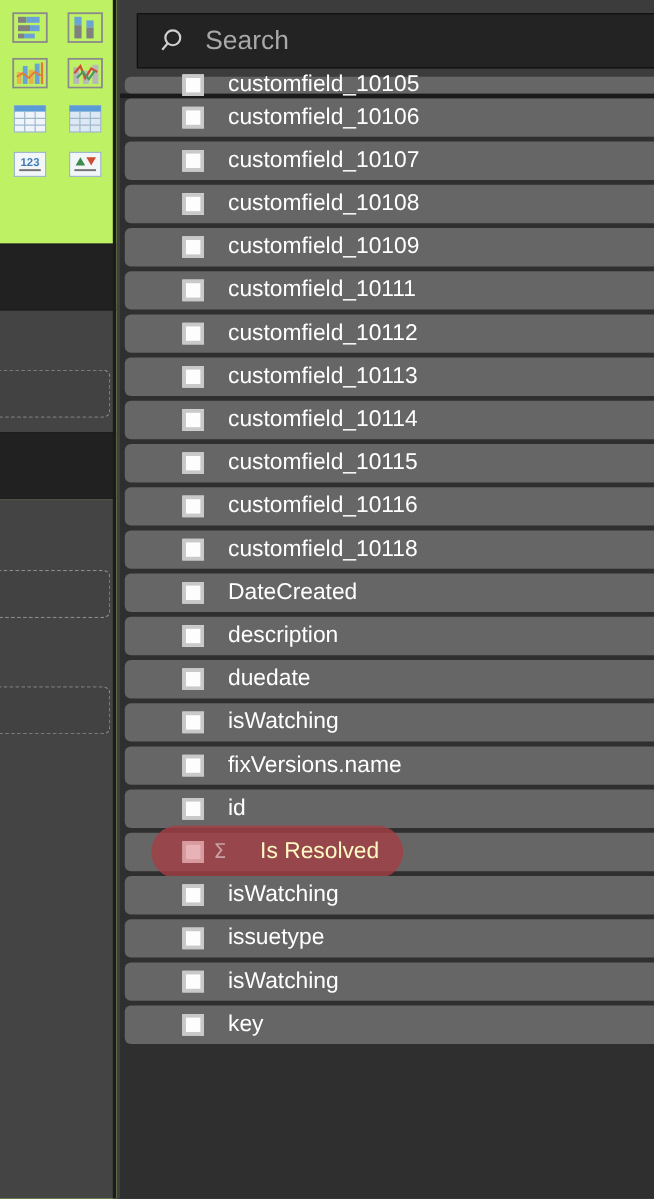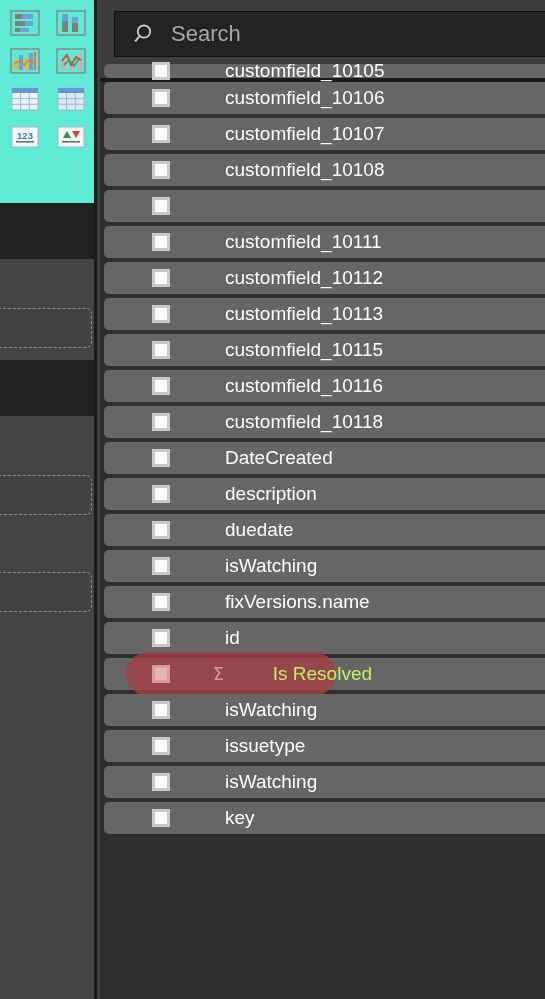--- a/index.html
+++ b/index.html
@@ -8,21 +8,21 @@
     background: #3f3f3f;
     font-family: "Liberation Sans", sans-serif;
     overflow: hidden;
   }
   #root { position: relative; width: 545px; height: 999px; }
 
   
   #left-pane {
     position: absolute; left: 0; top: 0;
     width: 97px; height: 999px;
-    background: #5eead4;
+    background: #bef264;
     overflow: hidden;
   }
   #left-pane::after {
     content: ""; position: absolute; right: 0; top: 0;
     width: 3px; height: 100%; background: #1b1b1b;
   }
 
   .viz-grid {
     position: absolute; left: 0; top: 0;
     width: 97px; height: 170px;
@@ -95,21 +95,21 @@
     width: 445px; height: 917px;
     background: #2f2f2f;
     padding-top: 0;
   }
   .field-row {
     position: relative;
     height: 32px;
     margin: 0 0 4px 4px;
     background: #666666;
     border-radius: 5px 0 0 5px;
-    display: flex; align-items: center; gap: 35px;
+    display: flex; align-items: center;
   }
   .field-row.clipped {
     height: 14px;
     margin-top: -18px;
     margin-bottom: 4px;
   }
   .chk {
     flex: 0 0 auto;
     width: 18px; height: 18px;
     margin-left: 48px;
@@ -121,21 +121,21 @@
     margin-left: 8px;
     font-size: 17px; color: #c9a0a4;
     font-family: "DejaVu Sans", sans-serif;
     line-height: 1;
   }
   .field-label {
     margin-left: 20px;
     font-size: 19px; color: #ffffff;
     white-space: nowrap;
   }
-  .field-row.measure .field-label { margin-left: 14px; color: #bef264; }
+  .field-row.measure .field-label { margin-left: 28px; color: #fef9c3; }
 
   
   .highlight-pill {
     position: absolute;
     left: 22px; top: -6px;
     width: 210px; height: 44px;
     background: rgba(164, 62, 70, 0.80);
     border-radius: 22px;
     pointer-events: none;
   }
@@ -290,32 +290,37 @@
         <div class="field-row">
           <div class="chk"></div>
           <div class="field-label">customfield_10107</div>
         </div>
         <div class="field-row">
           <div class="chk"></div>
           <div class="field-label">customfield_10108</div>
         </div>
         <div class="field-row">
           <div class="chk"></div>
+          <div class="field-label">customfield_10109</div>
         </div>
         <div class="field-row">
           <div class="chk"></div>
           <div class="field-label">customfield_10111</div>
         </div>
         <div class="field-row">
           <div class="chk"></div>
           <div class="field-label">customfield_10112</div>
         </div>
         <div class="field-row">
           <div class="chk"></div>
           <div class="field-label">customfield_10113</div>
+        </div>
+        <div class="field-row">
+          <div class="chk"></div>
+          <div class="field-label">customfield_10114</div>
         </div>
         <div class="field-row">
           <div class="chk"></div>
           <div class="field-label">customfield_10115</div>
         </div>
         <div class="field-row">
           <div class="chk"></div>
           <div class="field-label">customfield_10116</div>
         </div>
         <div class="field-row">

